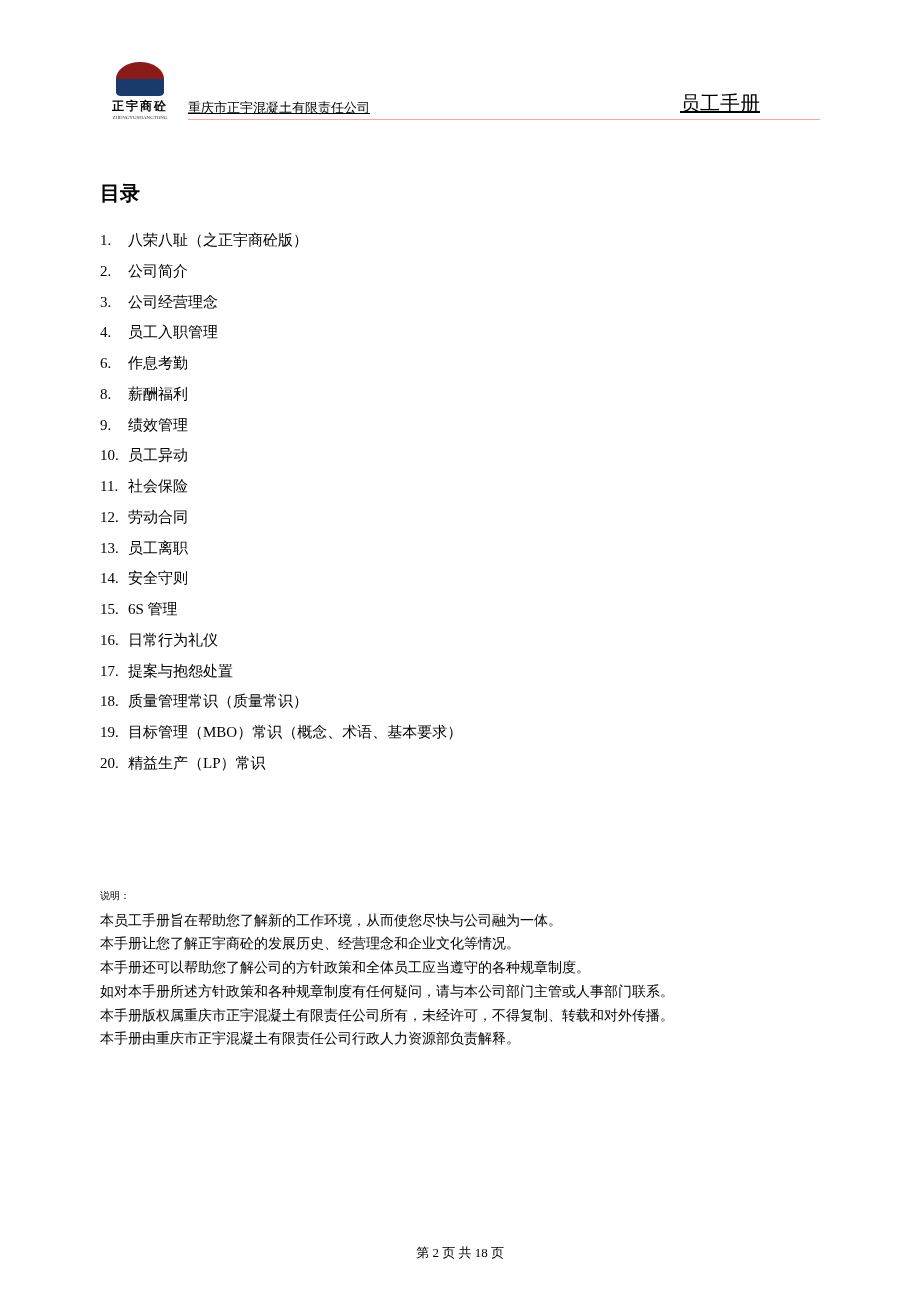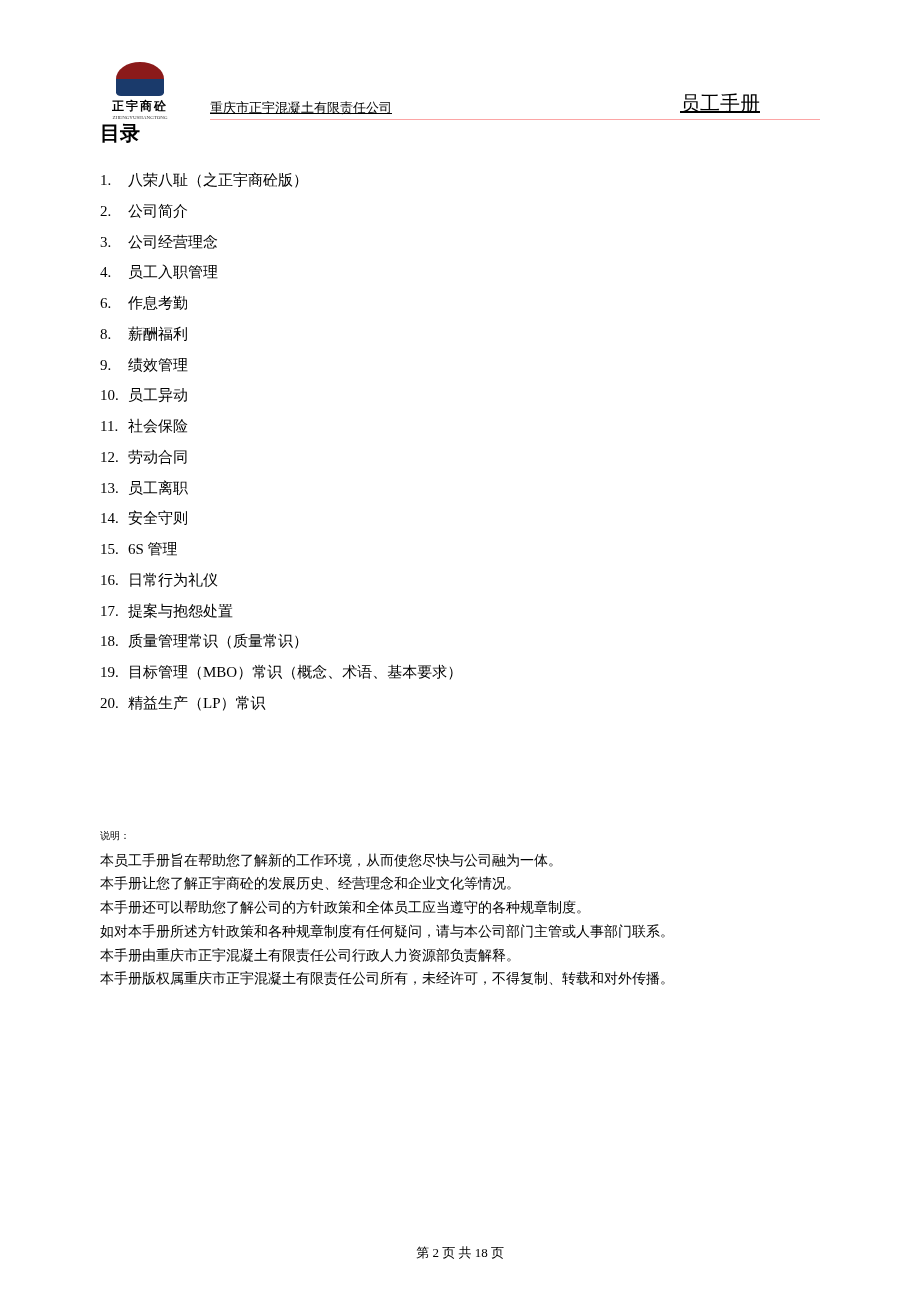--- a/index.html
+++ b/index.html
@@ -16,22 +16,22 @@
     }
     .page {
       padding: 50px 100px 40px 100px;
       height: 100%;
       position: relative;
     }
     .header {
       display: flex;
       align-items: flex-end;
       border-bottom: none;
+      margin-bottom: 60px;
       height: 70px;
-      gap: 22px;
     }
     .logo-block {
       width: 80px;
       display: flex;
       flex-direction: column;
       align-items: center;
       margin-right: 8px;
     }
     .logo-shape {
       width: 48px;
@@ -152,21 +152,21 @@
     <li><span class="toc-num">19.</span><span>目标管理（MBO）常识（概念、术语、基本要求）</span></li>
     <li><span class="toc-num">20.</span><span>精益生产（LP）常识</span></li>
   </ol>
 
   <div class="explain-block">
     <div class="explain-heading">说明：</div>
     <p>本员工手册旨在帮助您了解新的工作环境，从而使您尽快与公司融为一体。</p>
     <p>本手册让您了解正宇商砼的发展历史、经营理念和企业文化等情况。</p>
     <p>本手册还可以帮助您了解公司的方针政策和全体员工应当遵守的各种规章制度。</p>
     <p>如对本手册所述方针政策和各种规章制度有任何疑问，请与本公司部门主管或人事部门联系。</p>
+    <p>本手册版权属重庆市正宇混凝土有限责任公司所有，未经许可，不得复制、转载和对外传播。</p>
     <p>本手册由重庆市正宇混凝土有限责任公司行政人力资源部负责解释。</p>
-    <p>本手册版权属重庆市正宇混凝土有限责任公司所有，未经许可，不得复制、转载和对外传播。</p>
   </div>
 
   <div class="footer">
     <span>第 2 页 共 18 页</span>
   </div>
 
 </div>
 
 </body></html>

